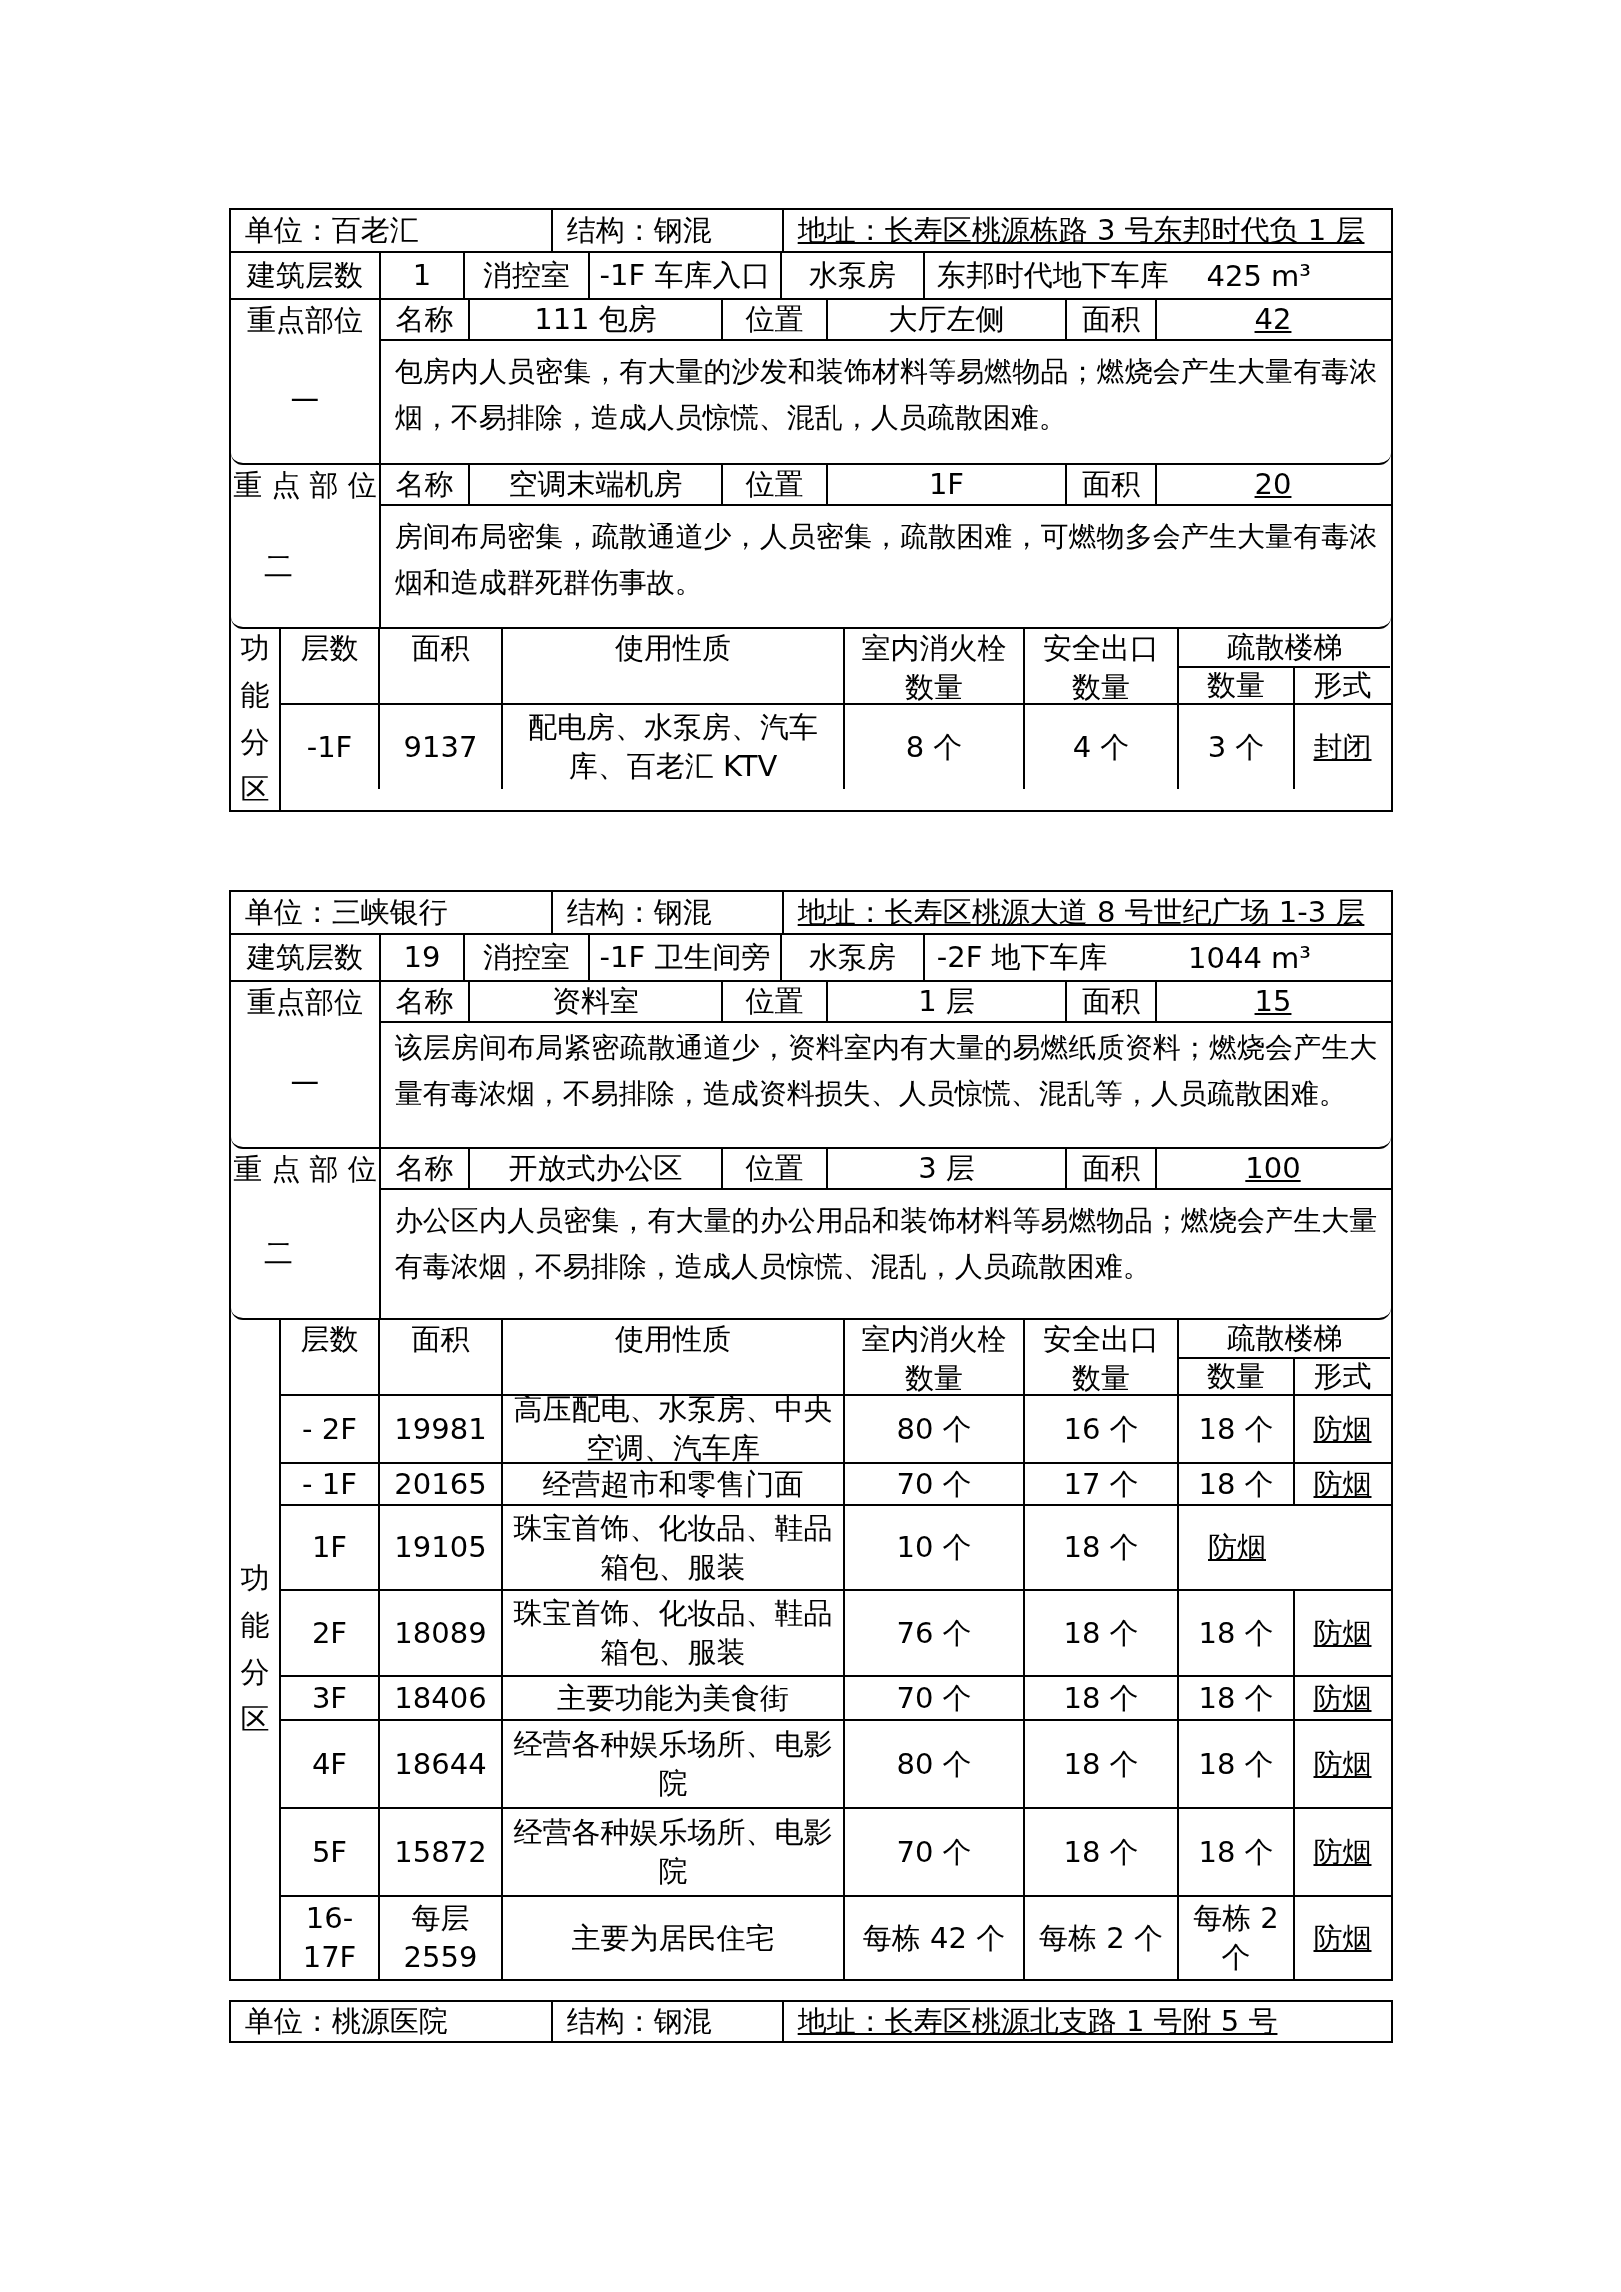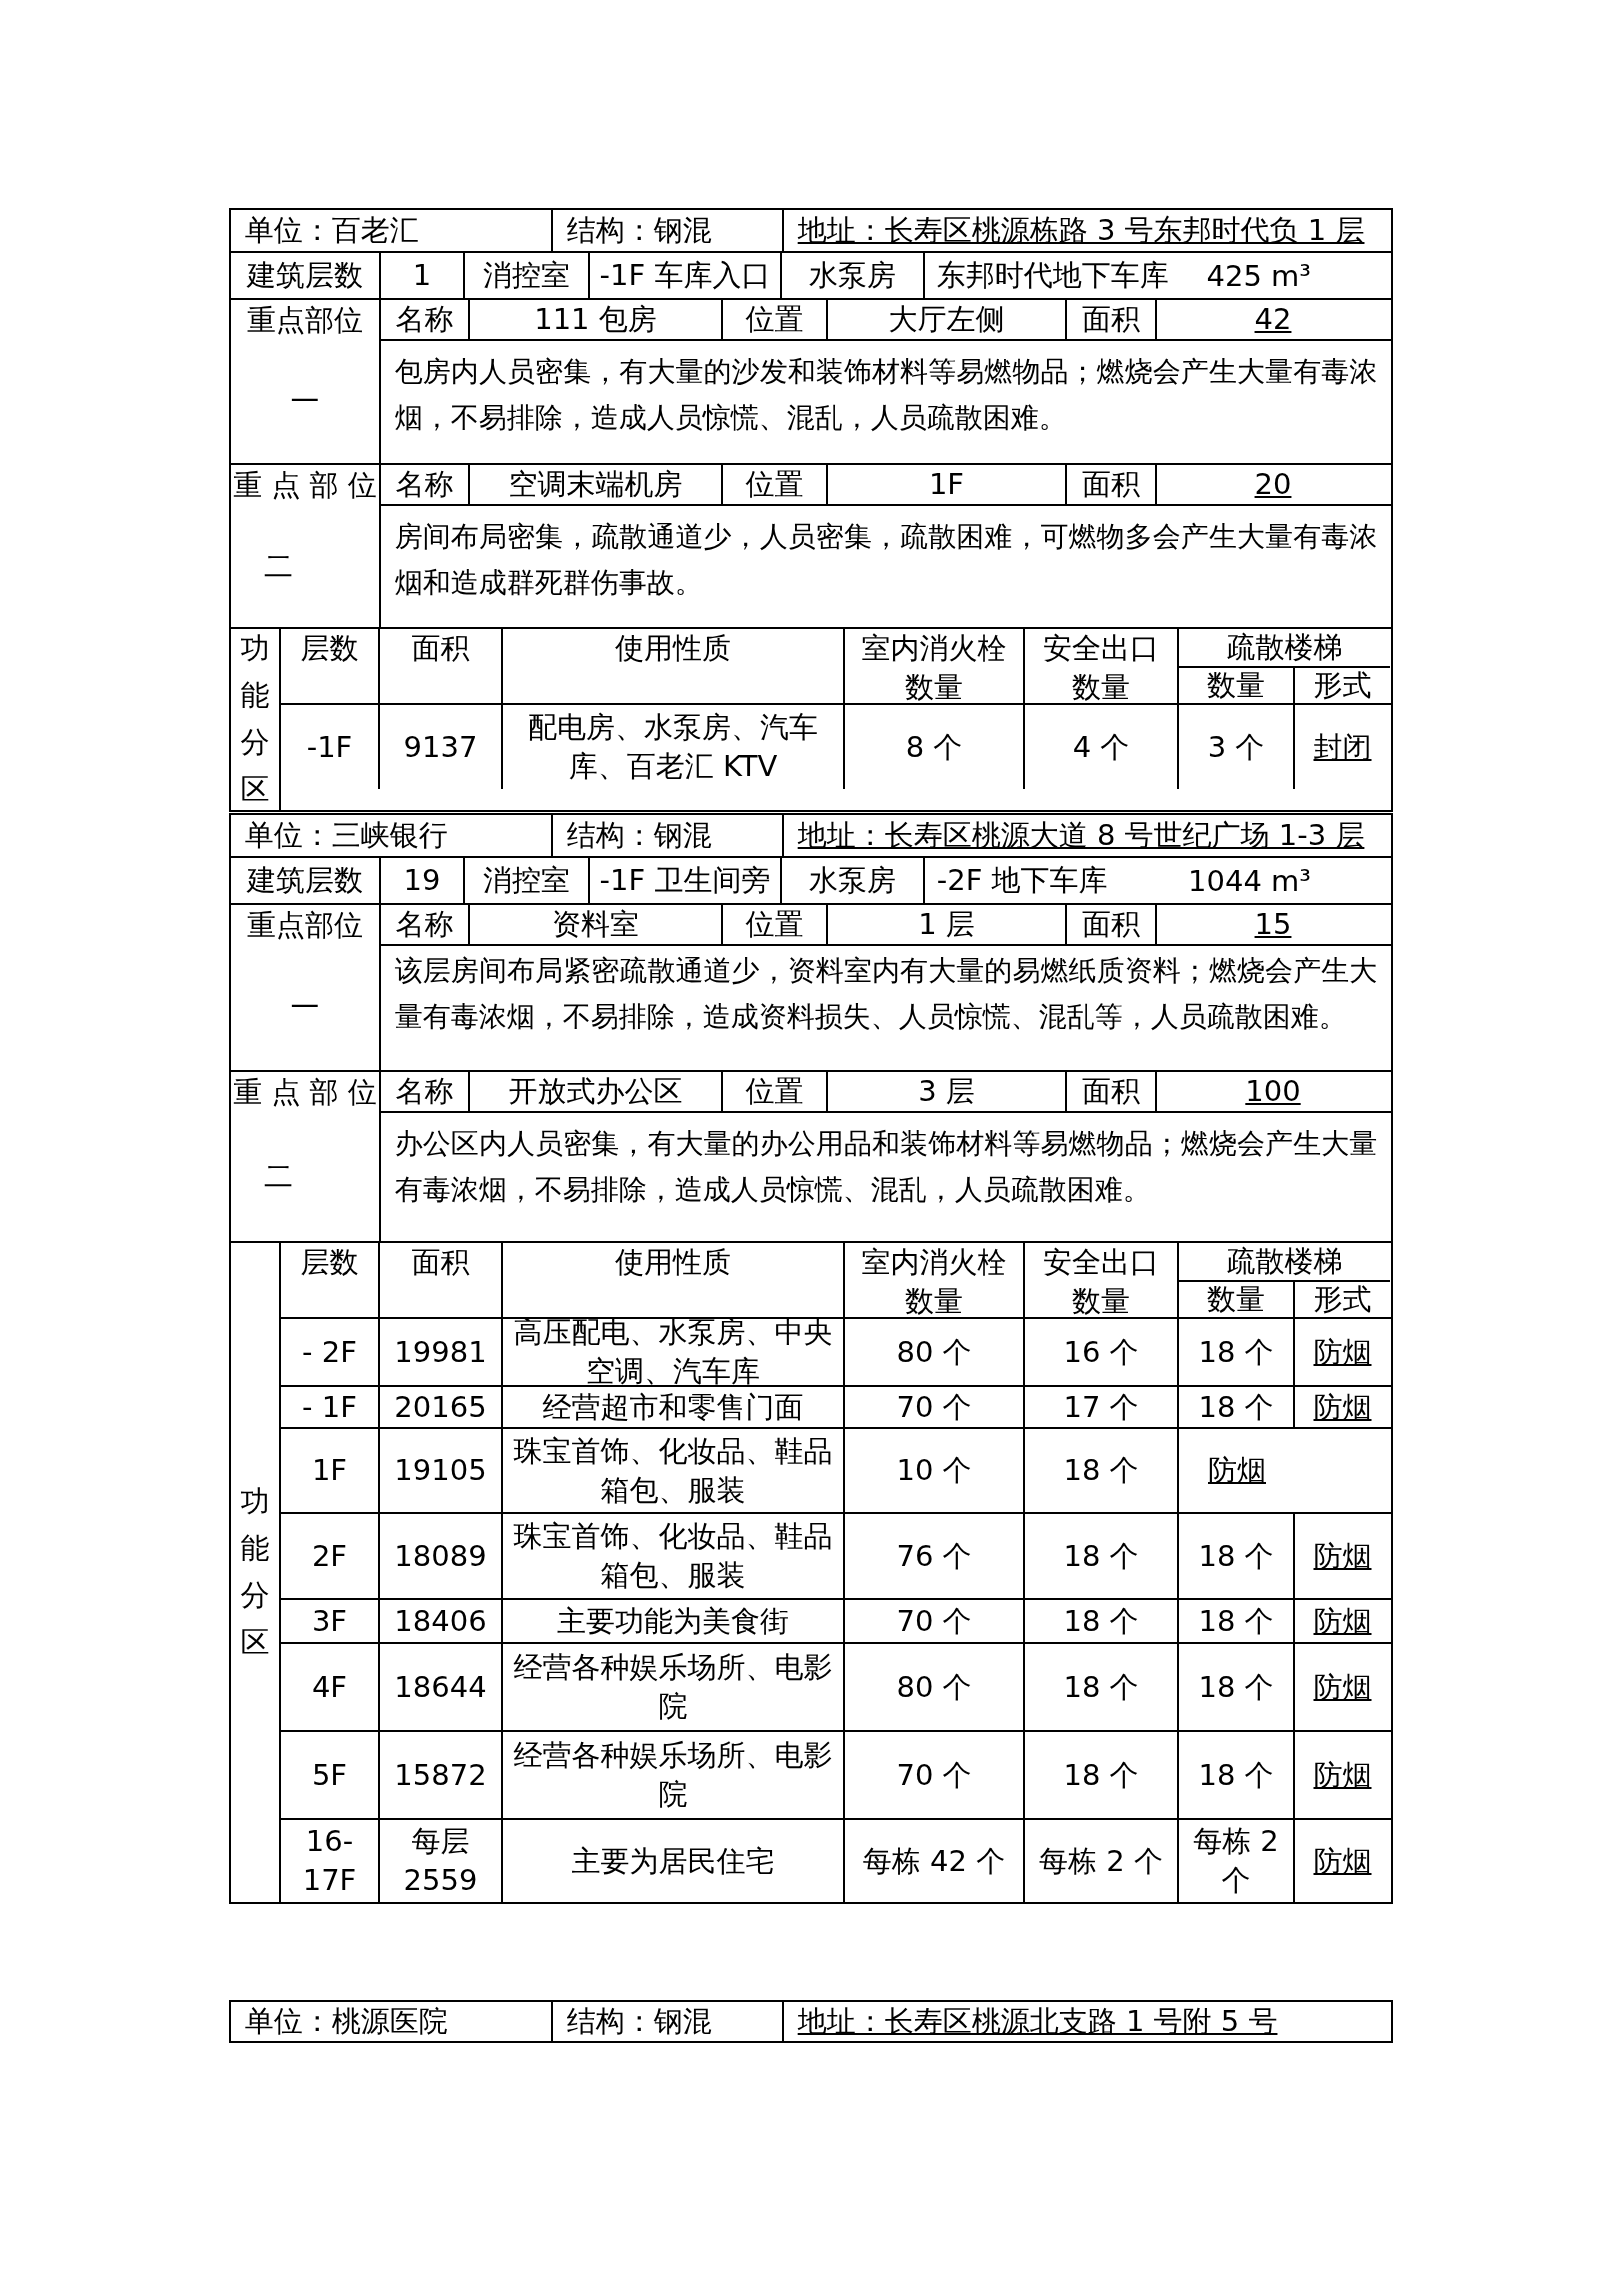--- a/index.html
+++ b/index.html
@@ -17,21 +17,21 @@
           text-align:center; line-height:39px; }
   .cell.endcol { border-right:none;text-decoration:underline; }
   .cell.left { justify-content:flex-start; padding-left:13.7px; text-align:left; }
 
   .r-top    { grid-template-columns:322px 231px 605px; height:43px; }
   .r-floors { grid-template-columns:150px 84px 125px 192px 143px 464px; height:47px; }
   .pumpcell { box-sizing:border-box; display:flex; align-items:center;
               justify-content:space-between; padding:0 78px 0 11.8px; font-size:29px; }
 
   
-  .kp { display:flex; box-sizing:border-box; border-bottom:2.9px solid #000; }
+  .kp { display:flex; box-sizing:border-box; border-bottom:2.9px solid #000;border-radius:12px; }
   .kp-label { width:150px; box-sizing:border-box; border-right:2px solid #000;
               display:flex; flex-direction:column; }
   .kp-title { height:41px; display:flex; align-items:center; justify-content:center; font-size:29px; }
   .kp-idx   { flex:1; display:flex; align-items:center; justify-content:center; font-size:29px; }
   .kp-idx.lefty { justify-content:flex-start; padding-left:33px; }
   .kp-right { flex:1; display:flex; flex-direction:column; min-width:0; }
   .kp-name-row { display:grid; grid-template-columns:89px 253px 105px 239px 90px 232px;
                  height:41px; box-sizing:border-box; border-bottom:2px solid #000; }
   .kp-desc { flex:1; font-size:28px; line-height:46px; padding:7.8px 13.7px 0 13.7px;
              text-align:justify; overflow:hidden; }
@@ -144,21 +144,21 @@
           <div class="cell">配电房、水泵房、汽车库、百老汇 KTV</div>
           <div class="cell">8 个</div>
           <div class="cell">4 个</div>
           <div class="cell">3 个</div>
           <div class="cell endcol">封闭</div>
         </div>
       </div>
     </div>
   </div>
 
-  <div class="tbl" style="top:813px;">
+  <div class="tbl" style="top:890px;">
     <div class="row r-top">
       <div class="cell left">单位：三峡银行</div>
       <div class="cell left">结构：钢混</div>
       <div class="cell left endcol">地址：长寿区桃源大道 8 号世纪广场 1-3 层</div>
     </div>
     <div class="row r-floors">
       <div class="cell">建筑层数</div>
       <div class="cell">19</div>
       <div class="cell">消控室</div>
       <div class="cell">-1F 卫生间旁</div>

